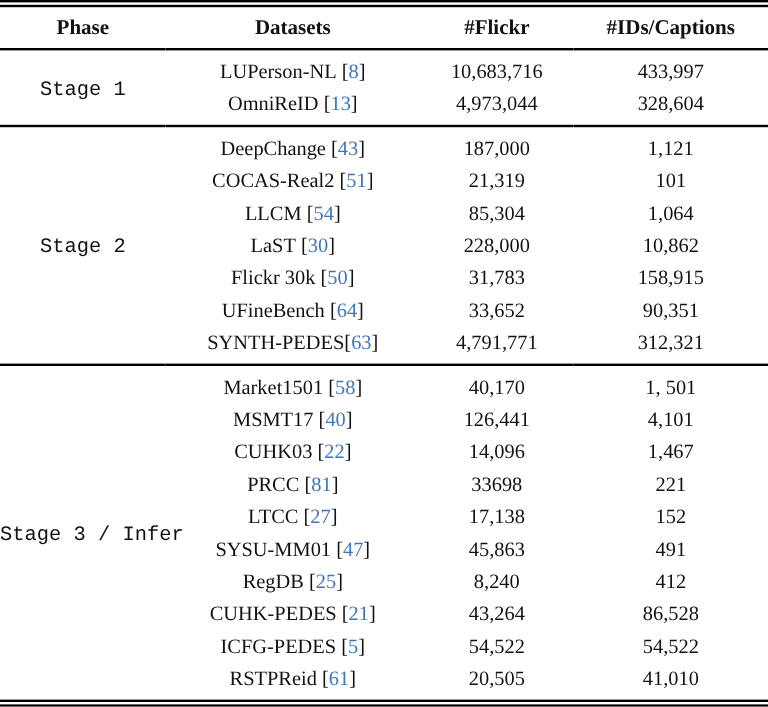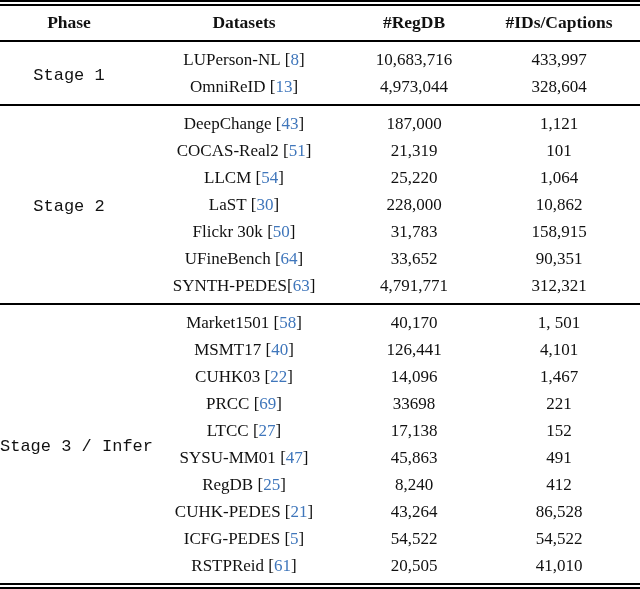--- a/index.html
+++ b/index.html
@@ -73,21 +73,21 @@
     <colgroup>
       <col class="c-phase">
       <col class="c-dataset">
       <col class="c-images">
       <col class="c-ids">
     </colgroup>
     <thead>
       <tr>
         <th>Phase</th>
         <th>Datasets</th>
-        <th>#RegDB</th>
+        <th>#Flickr</th>
         <th>#IDs/Captions</th>
       </tr>
     </thead>
 
   <tbody>
         <tr>
           <td rowspan="2" class="phase-cell">Stage 1</td>
           <td><span>LUPerson-NL</span>&nbsp;[<span class="cite">8</span>]</td>
           <td>10,683,716</td>
           <td>433,997</td>
@@ -105,21 +105,21 @@
           <td>187,000</td>
           <td>1,121</td>
         </tr>
         <tr>
           <td><span>COCAS-Real2</span>&nbsp;[<span class="cite">51</span>]</td>
           <td>21,319</td>
           <td>101</td>
         </tr>
         <tr>
           <td><span>LLCM</span>&nbsp;[<span class="cite">54</span>]</td>
-          <td>25,220</td>
+          <td>85,304</td>
           <td>1,064</td>
         </tr>
         <tr>
           <td><span>LaST</span>&nbsp;[<span class="cite">30</span>]</td>
           <td>228,000</td>
           <td>10,862</td>
         </tr>
         <tr>
           <td><span>Flickr 30k</span>&nbsp;[<span class="cite">50</span>]</td>
           <td>31,783</td>
@@ -147,21 +147,21 @@
           <td><span>MSMT17</span>&nbsp;[<span class="cite">40</span>]</td>
           <td>126,441</td>
           <td>4,101</td>
         </tr>
         <tr>
           <td><span>CUHK03</span>&nbsp;[<span class="cite">22</span>]</td>
           <td>14,096</td>
           <td>1,467</td>
         </tr>
         <tr>
-          <td><span>PRCC</span>&nbsp;[<span class="cite">69</span>]</td>
+          <td><span>PRCC</span>&nbsp;[<span class="cite">81</span>]</td>
           <td>33698</td>
           <td>221</td>
         </tr>
         <tr>
           <td><span>LTCC</span>&nbsp;[<span class="cite">27</span>]</td>
           <td>17,138</td>
           <td>152</td>
         </tr>
         <tr>
           <td><span>SYSU-MM01</span>&nbsp;[<span class="cite">47</span>]</td>

